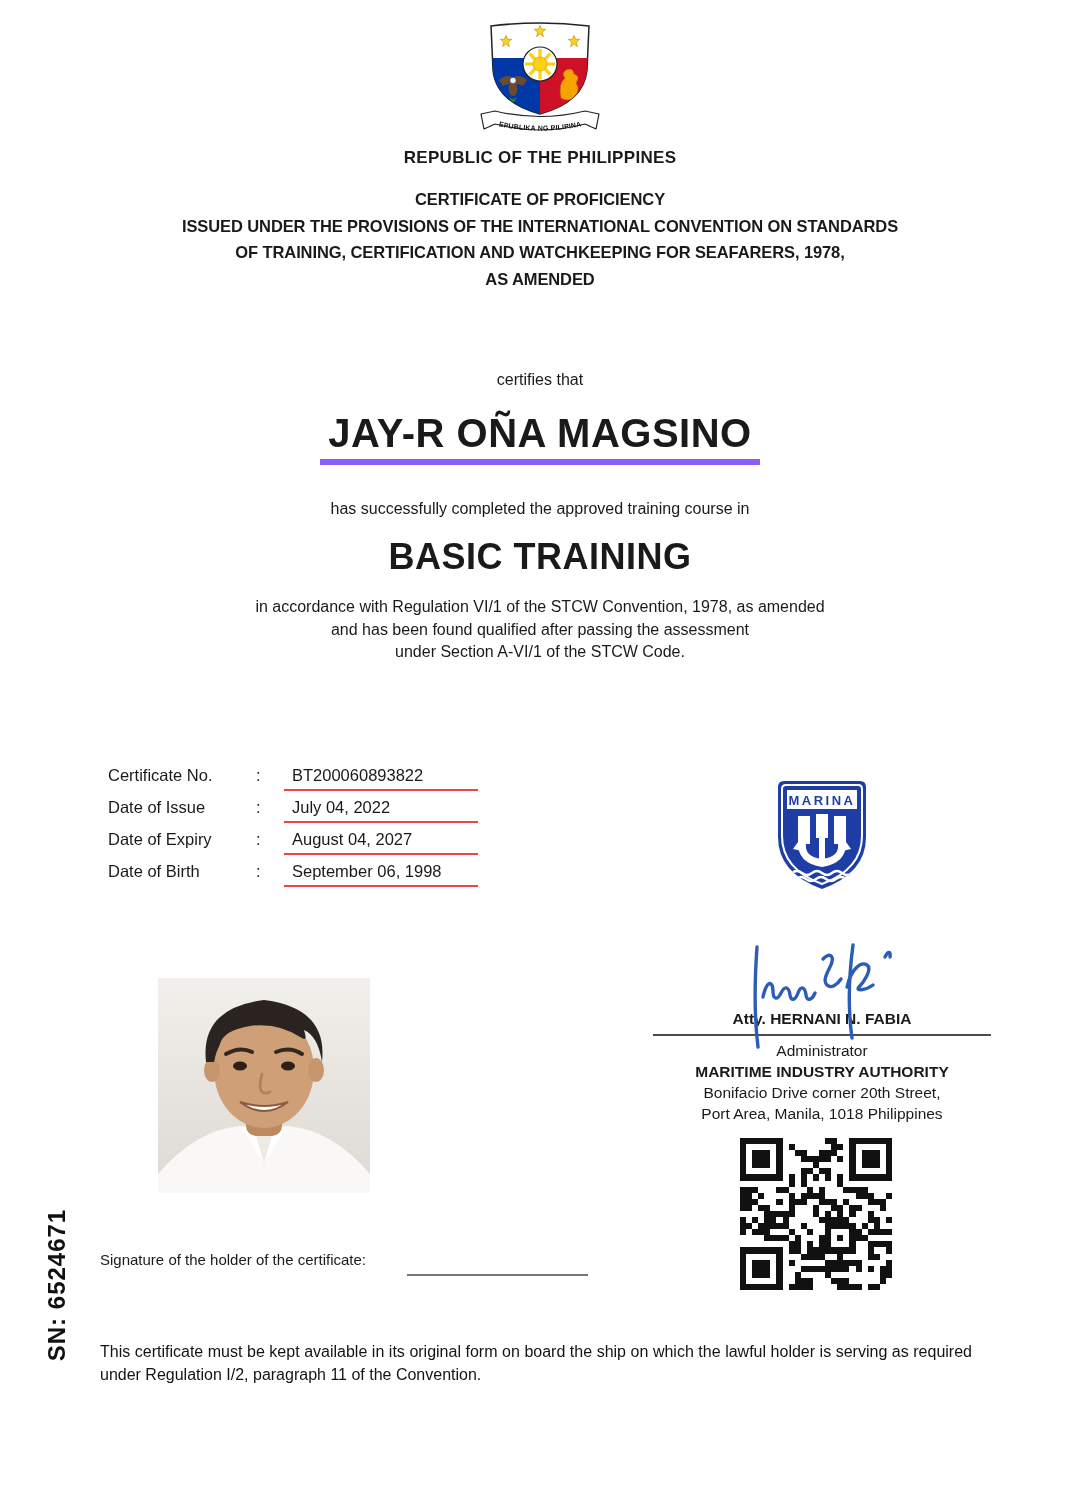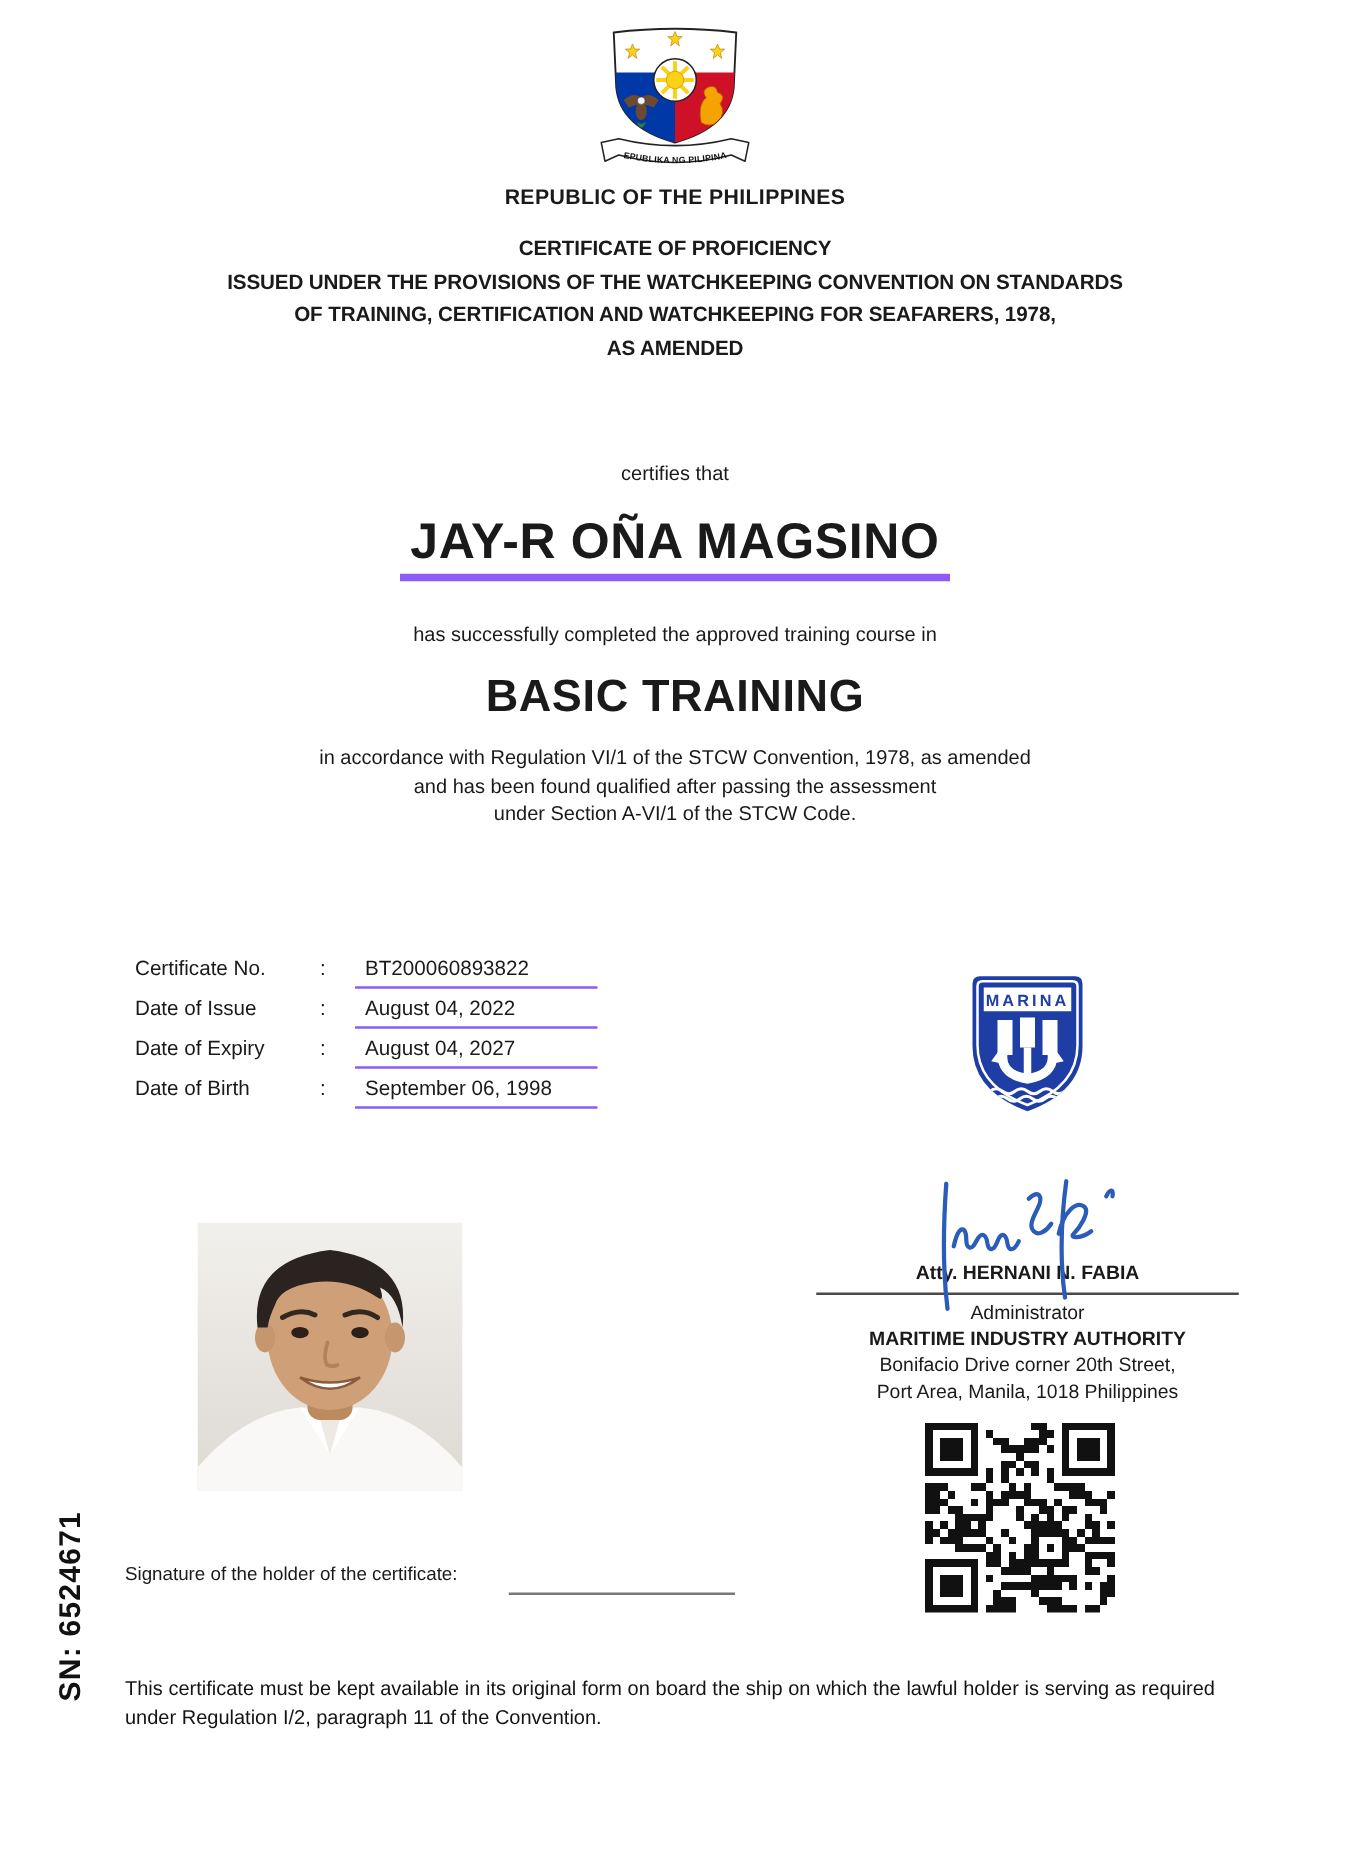--- a/index.html
+++ b/index.html
@@ -18,21 +18,21 @@
   .holder-name{display:inline-block;font-size:40px;font-weight:bold;letter-spacing:.5px;
     border-bottom:6px solid #8b5cf6;padding:0 8px 3px;}
   .completed{top:500px;font-size:16px;}
   .course{top:536px;font-size:36px;font-weight:bold;letter-spacing:.5px;}
   .accordance{top:596px;font-size:16px;line-height:22.5px;}
 
   .details{left:108px;top:766px;}
   .detail-row{display:flex;align-items:flex-start;margin-bottom:7px;font-size:16.5px;line-height:19px;}
   .detail-label{width:148px;}
   .detail-colon{width:28px;}
-  .detail-value{width:186px;border-bottom:2px solid #8b5cf6;padding:0 0 4px 8px;}
+  .detail-value{width:186px;border-bottom:2px solid #ef4444;padding:0 0 4px 8px;}
 
   .marina-logo{left:776px;top:779px;}
   .sig-svg{left:735px;top:935px;z-index:3;}
   .signatory{left:653px;top:1008px;width:338px;text-align:center;font-size:15.5px;line-height:21px;}
   .signatory .sg-name{font-weight:bold;}
   .sig-divider{border:none;border-top:2px solid #4a4a4a;margin:5px 0 4px;}
   .signatory .sg-org{font-weight:bold;}
 
   .photo{left:158px;top:978px;}
   .qr{left:740px;top:1138px;}
@@ -92,21 +92,21 @@
     <path id="ribbonPath" d="M22,108 Q65,117 108,108" fill="none"></path>
     <text font-size="7" font-weight="bold" fill="#111" letter-spacing="0.2">
       <textPath href="#ribbonPath" startOffset="50%" text-anchor="middle">REPUBLIKA NG PILIPINAS</textPath>
     </text>
   </svg>
 
   <div class="abs ctr republic">REPUBLIC OF THE PHILIPPINES</div>
 
   <div class="abs ctr title-block">
     <div>CERTIFICATE OF PROFICIENCY</div>
-    <div>ISSUED UNDER THE PROVISIONS OF THE WATCHKEEPING CONVENTION ON STANDARDS</div>
+    <div>ISSUED UNDER THE PROVISIONS OF THE INTERNATIONAL CONVENTION ON STANDARDS</div>
     <div>OF TRAINING, CERTIFICATION AND WATCHKEEPING FOR SEAFARERS, 1978,</div>
     <div>AS AMENDED</div>
   </div>
 
 
   <div class="abs ctr certifies">certifies that</div>
 
   <div class="abs ctr name-wrap">
     <span class="holder-name">JAY-R OÑA MAGSINO</span>
   </div>
@@ -123,21 +123,21 @@
 
   <div class="abs details">
     <div class="detail-row">
       <span class="detail-label">Certificate No.</span>
       <span class="detail-colon">:</span>
       <span class="detail-value">BT200060893822</span>
     </div>
     <div class="detail-row">
       <span class="detail-label">Date of Issue</span>
       <span class="detail-colon">:</span>
-      <span class="detail-value">August 04, 2022</span>
+      <span class="detail-value">July 04, 2022</span>
     </div>
     <div class="detail-row">
       <span class="detail-label">Date of Expiry</span>
       <span class="detail-colon">:</span>
       <span class="detail-value">August 04, 2027</span>
     </div>
     <div class="detail-row">
       <span class="detail-label">Date of Birth</span>
       <span class="detail-colon">:</span>
       <span class="detail-value">September 06, 1998</span>

